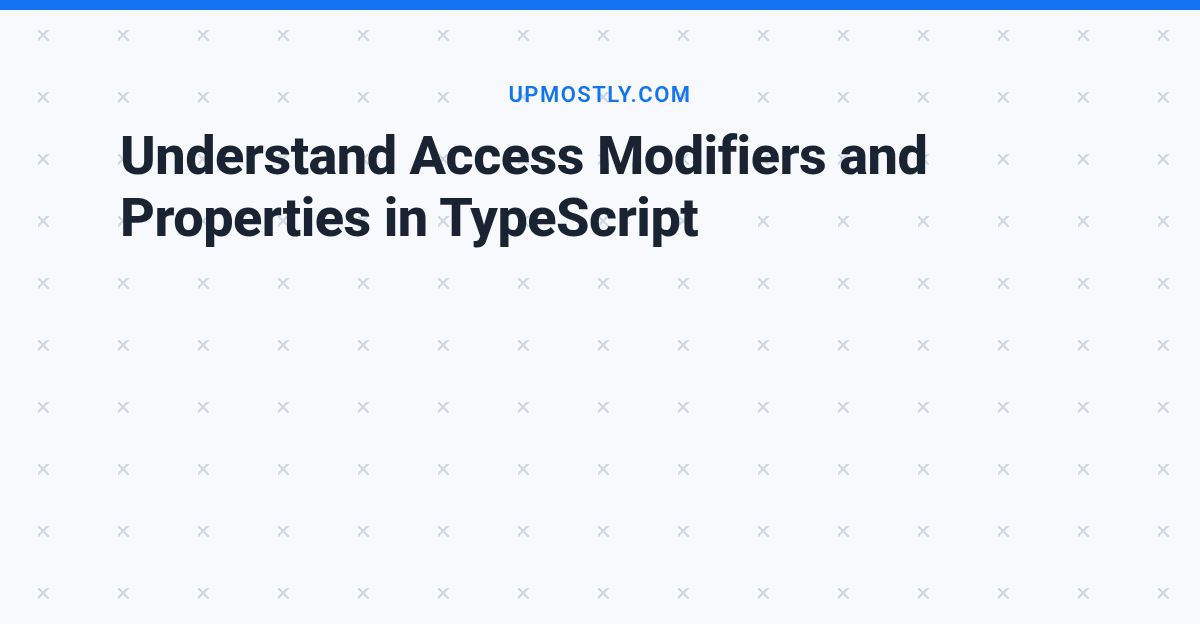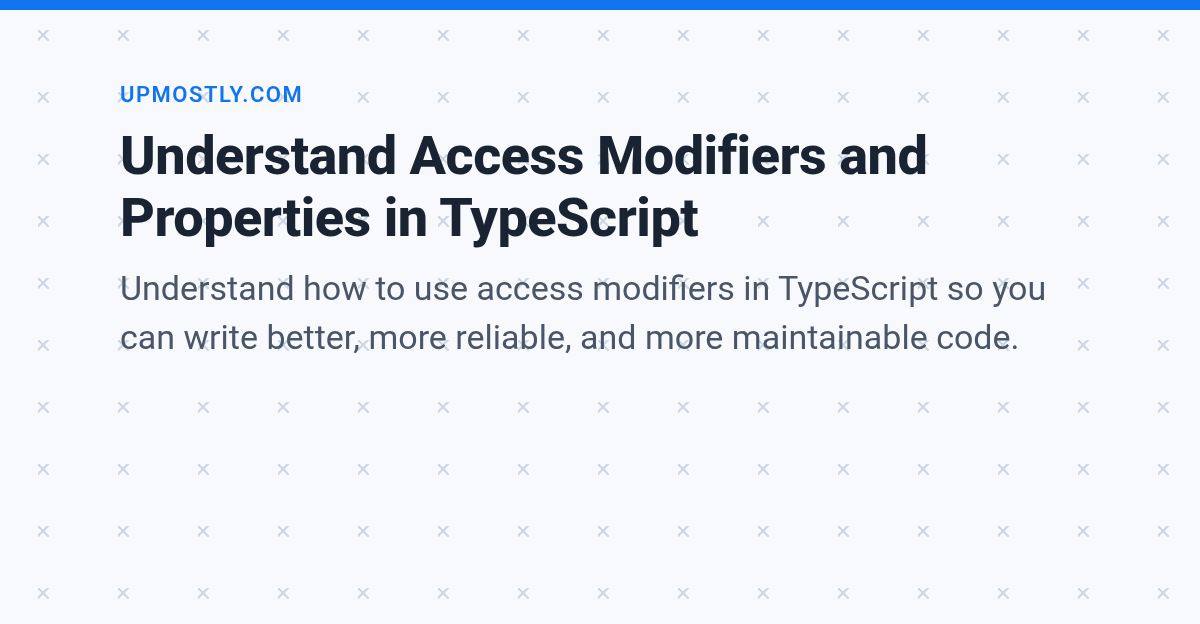--- a/index.html
+++ b/index.html
@@ -42,20 +42,21 @@
       z-index: 2;
       padding: 72px 120px 0 120px;
     }
     
     .site-name {
       font-size: 22px;
       font-weight: 600;
       color: #1374ef;
       letter-spacing: 1.5px;
       margin-bottom: 18px;
+      text-align: center;
     }
     
     .title {
       font-size: 54px;
       font-weight: 800;
       color: #1a2332;
       line-height: 1.15;
       margin-bottom: 15px;
       letter-spacing: -0.5px;
     }
@@ -83,14 +84,13 @@
         </g>
       </pattern>
     </defs>
     <rect width="100%" height="100%" fill="url(#x-pattern)"></rect>
   </svg>
 </div>
 
 <div class="content">
   <div class="site-name">UPMOSTLY.COM</div>
   <h1 class="title">Understand Access Modifiers and Properties in TypeScript</h1>
-  <p class="description">Understand how to use access modifiers in TypeScript so you can write better, more reliable, and more maintainable code.</p>
 </div>
 
 </body></html>

